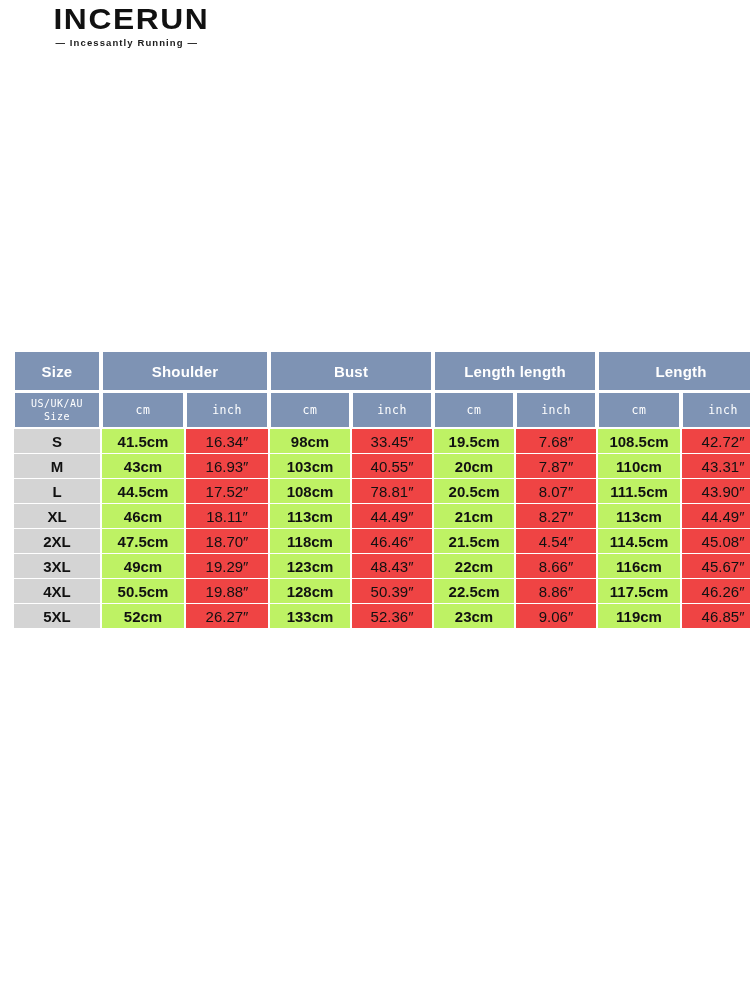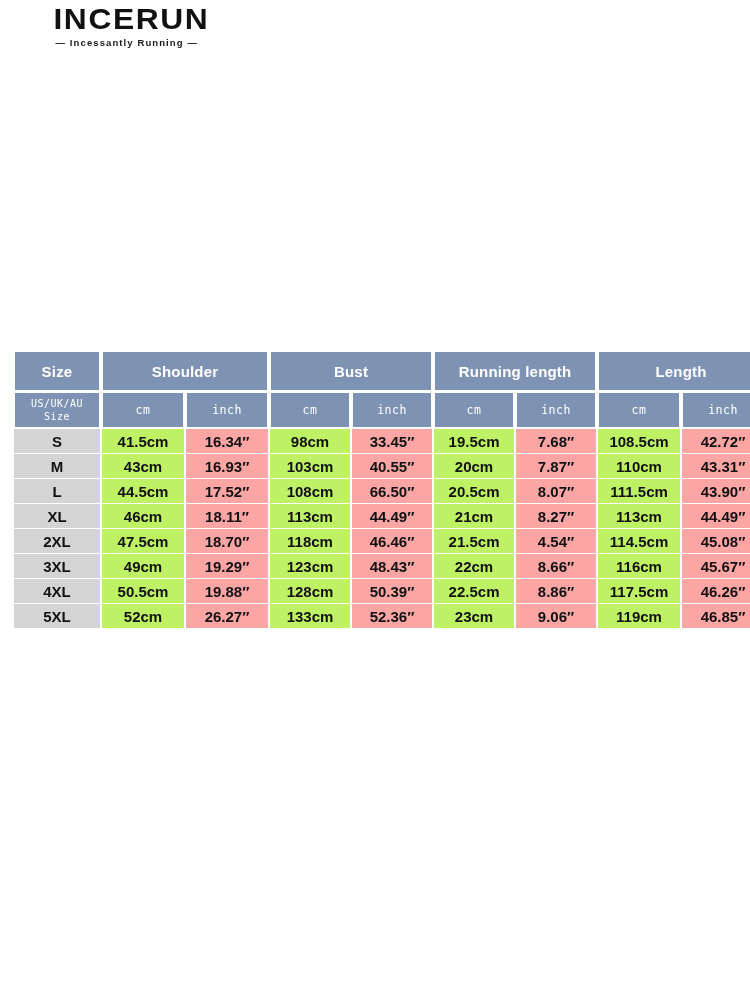--- a/index.html
+++ b/index.html
@@ -102,24 +102,24 @@
     height: 24px;
   }
   .c-cm {
     background: #bef264;
     color: #111111;
     font-size: 15px;
     font-weight: bold;
     height: 24px;
   }
   .c-in {
-    background: #fca5a5;
-    color: #111111;
-    font-size: 15px;
-    font-weight: bold;
+    background: #ef4444;
+    color: #111111;
+    font-size: 15px;
+    font-weight: normal;
     height: 24px;
   }
 </style>
 </head>
 <body>
 
 <div id="brand">
   <div id="brand-wordmark">INCERUN</div>
   <div id="brand-tagline">— Incessantly Running —</div>
 </div>
@@ -136,21 +136,21 @@
         <col style="width:80px">
       <col style="width:82px">
         <col style="width:82px">
     </colgroup>
 
     <thead>
       <tr>
         <th class="grp-head" rowspan="1">Size</th>
         <th class="grp-head" colspan="2">Shoulder</th>
         <th class="grp-head" colspan="2">Bust</th>
-        <th class="grp-head" colspan="2">Running length</th>
+        <th class="grp-head" colspan="2">Length length</th>
         <th class="grp-head" colspan="2">Length</th>
       </tr>
       <tr>
         <th class="unit-head size-head">
           <span>US/UK/AU</span><br>
           <span>Size</span>
         </th>
         <th class="unit-head">cm</th>
         <th class="unit-head">inch</th>
         <th class="unit-head">cm</th>
@@ -183,21 +183,21 @@
         <td class="c-cm">20cm</td>
         <td class="c-in">7.87″</td>
         <td class="c-cm">110cm</td>
         <td class="c-in">43.31″</td>
       </tr>
       <tr>
         <td class="c-size">L</td>
         <td class="c-cm">44.5cm</td>
         <td class="c-in">17.52″</td>
         <td class="c-cm">108cm</td>
-        <td class="c-in">66.50″</td>
+        <td class="c-in">78.81″</td>
         <td class="c-cm">20.5cm</td>
         <td class="c-in">8.07″</td>
         <td class="c-cm">111.5cm</td>
         <td class="c-in">43.90″</td>
       </tr>
       <tr>
         <td class="c-size">XL</td>
         <td class="c-cm">46cm</td>
         <td class="c-in">18.11″</td>
         <td class="c-cm">113cm</td>

